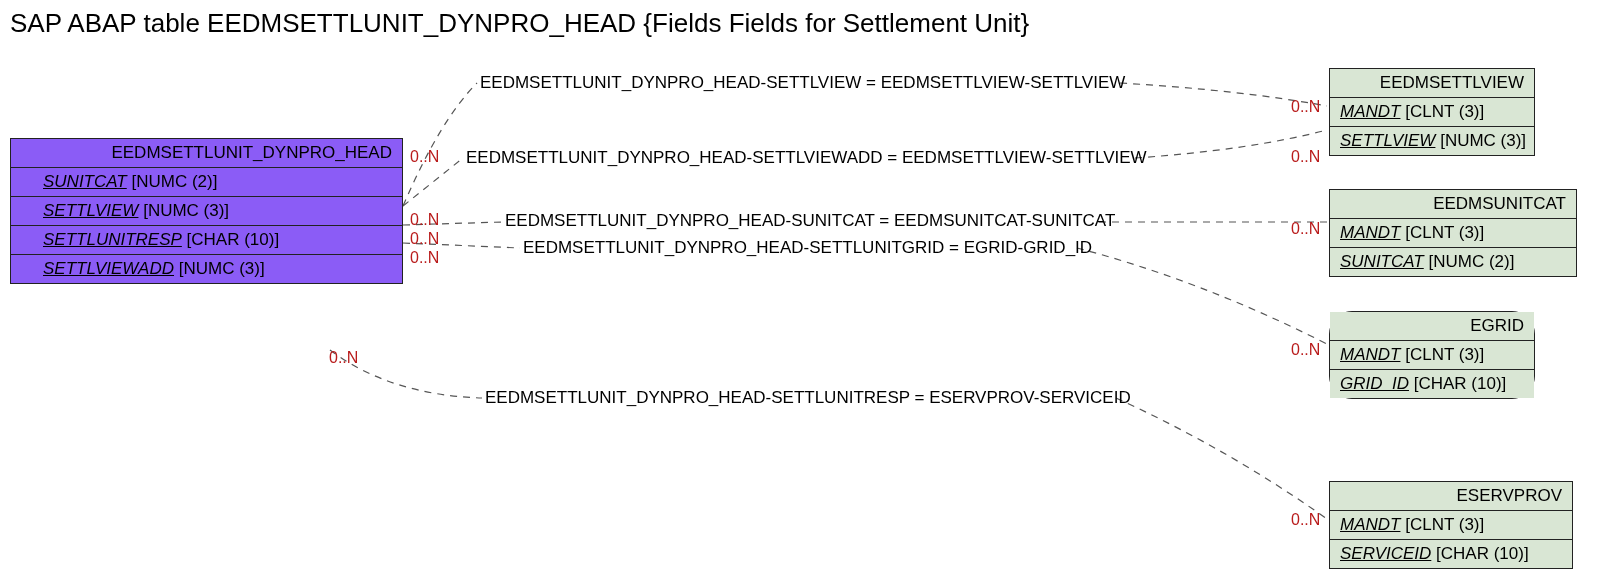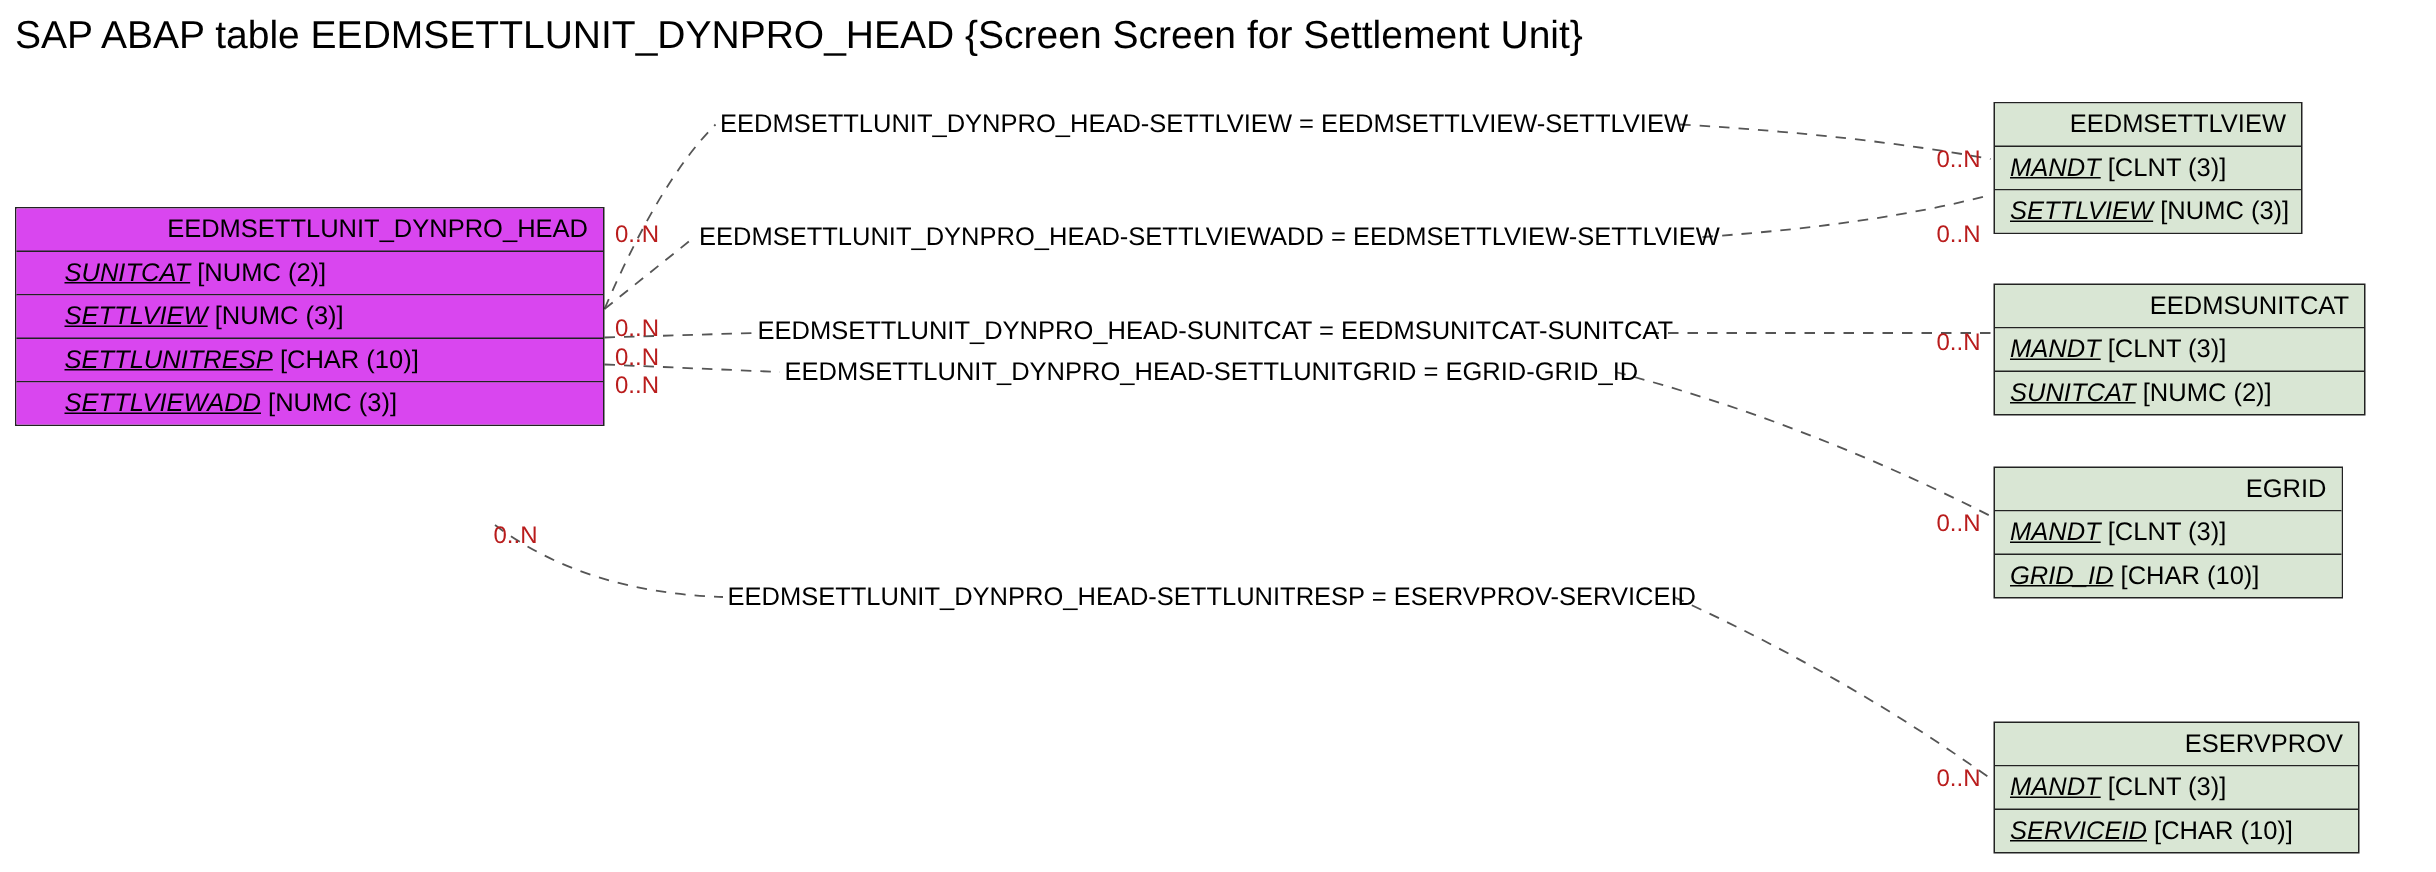--- a/index.html
+++ b/index.html
@@ -30,21 +30,21 @@
     font-size: 17px;
     white-space: nowrap;
   }
   .entity .cell:last-child {
     border-bottom: none;
   }
   .entity .header {
     font-weight: normal;
     text-align: right;
   }
-  .entity.main .cell { background: #d946ef; padding-left: 32px; }
+  .entity.main .cell { background: #8b5cf6; padding-left: 32px; }
   .entity.ref  .cell { background: #d9e6d4; }
   .fieldname {
     font-style: italic;
     text-decoration: underline;
   }
   .rel-label {
     position: absolute;
     font-size: 17px;
     color: #000;
     white-space: nowrap;
@@ -65,21 +65,21 @@
   svg.lines path {
     fill: none;
     stroke: #555;
     stroke-width: 1.2;
     stroke-dasharray: 7 6;
   }
 </style>
 </head>
 <body>
 
-<div class="title">SAP ABAP table EEDMSETTLUNIT_DYNPRO_HEAD {Screen Screen for Settlement Unit}</div>
+<div class="title">SAP ABAP table EEDMSETTLUNIT_DYNPRO_HEAD {Fields Fields for Settlement Unit}</div>
 
 <svg class="lines">
 
   <path d="M 403 206 Q 440 120, 477 83"></path>
   <path d="M 1120 83 Q 1240 90, 1327 106"></path>
 
   <path d="M 403 206 L 463 158"></path>
   <path d="M 1135 158 Q 1250 150, 1327 130"></path>
 
   <path d="M 403 225 L 502 222"></path>
@@ -129,21 +129,21 @@
   <div class="cell">
     <span class="fieldname">MANDT</span>
     <span>[CLNT (3)]</span>
   </div>
   <div class="cell">
     <span class="fieldname">SUNITCAT</span>
     <span>[NUMC (2)]</span>
   </div>
 </div>
 
-<div class="entity ref" style="left:1329px; top:311px; width:233px;">
+<div class="entity ref" style="left:1329px; top:311px; width:206px;border-radius:23px;">
   <div class="cell header">EGRID</div>
   <div class="cell">
     <span class="fieldname">MANDT</span>
     <span>[CLNT (3)]</span>
   </div>
   <div class="cell">
     <span class="fieldname">GRID_ID</span>
     <span>[CHAR (10)]</span>
   </div>
 </div>

